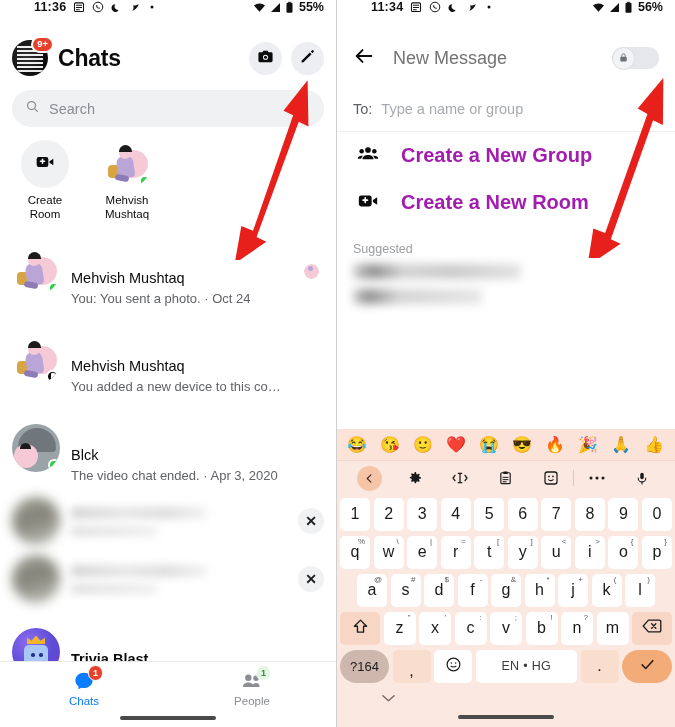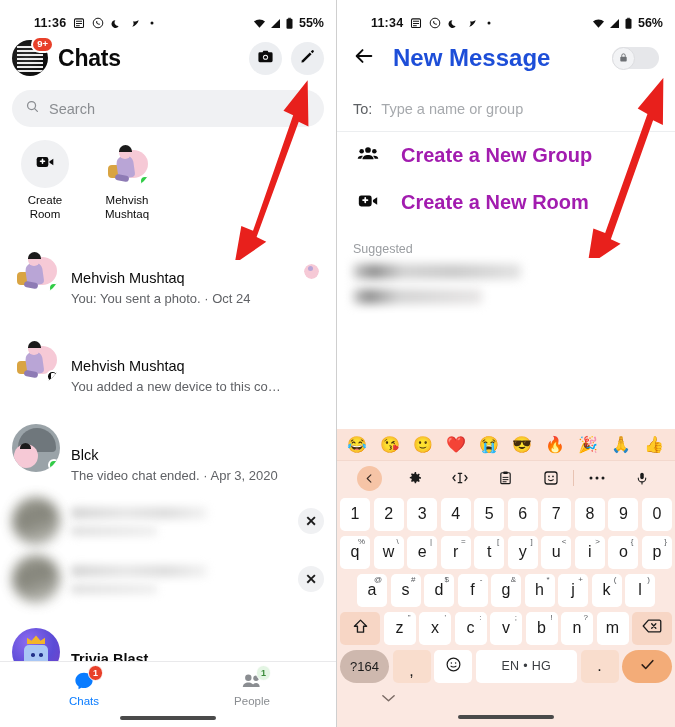--- a/index.html
+++ b/index.html
@@ -13,21 +13,21 @@
   .phone {
     position: relative;
     background: #ffffff;
     overflow: hidden;
   }
   .phone.left  { width: 337px; height: 727px; border-right: 1px solid #cfcfcf; }
   .phone.right { width: 338px; height: 727px; }
 
   
   .statusbar {
-    height: 30px; display: flex; align-items: flex-end;
+    height: 30px; display: flex; align-items: flex-start;
     padding: 0 12px; font-size: 12.5px; color: #111; font-weight: 600;
   }
   .sb-left { display: flex; align-items: center; gap: 7px; margin-left: 22px; }
   .sb-right { margin-left: auto; display: flex; align-items: center; gap: 3px; }
   .sb-icon { display: inline-flex; align-items: center; justify-content: center; }
   .sb-time { letter-spacing: .2px; }
   .sb-pct { font-size: 12.5px; font-weight: 600; margin-left: 2px; }
 
   
   .lheader {
@@ -168,21 +168,21 @@
     line-height: 14px; min-width: 14px; text-align: center; border: 1.5px solid #fff;
   }
   .nav-badge.green { background: #e3f5e3; color: #3a8c3a; border-color:#fff; }
   .homebar {
     position: absolute; bottom: 7px; left: 50%; transform: translateX(-50%);
     width: 96px; height: 4px; border-radius: 3px; background: #4a4a4a;
   }
 
   
   .rheader { height: 56px; display: flex; align-items: center; padding: 0 16px; gap: 18px; }
-  .rtitle { font-size: 24px; font-weight: 700; color: #1d4ed8; }
+  .rtitle { font-size: 18px; font-weight: 400; color: #737373; }
   .toggle {
     margin-left: auto; width: 47px; height: 22px; border-radius: 12px;
     background: #e6e7ea; position: relative; display: flex; align-items: center;
   }
   .toggle .knob {
     position: absolute; left: 0; width: 23px; height: 23px; border-radius: 50%;
     background: #f2f3f5; border: 1px solid #dcdde0;
     display: flex; align-items: center; justify-content: center;
   }
   .to-row {

